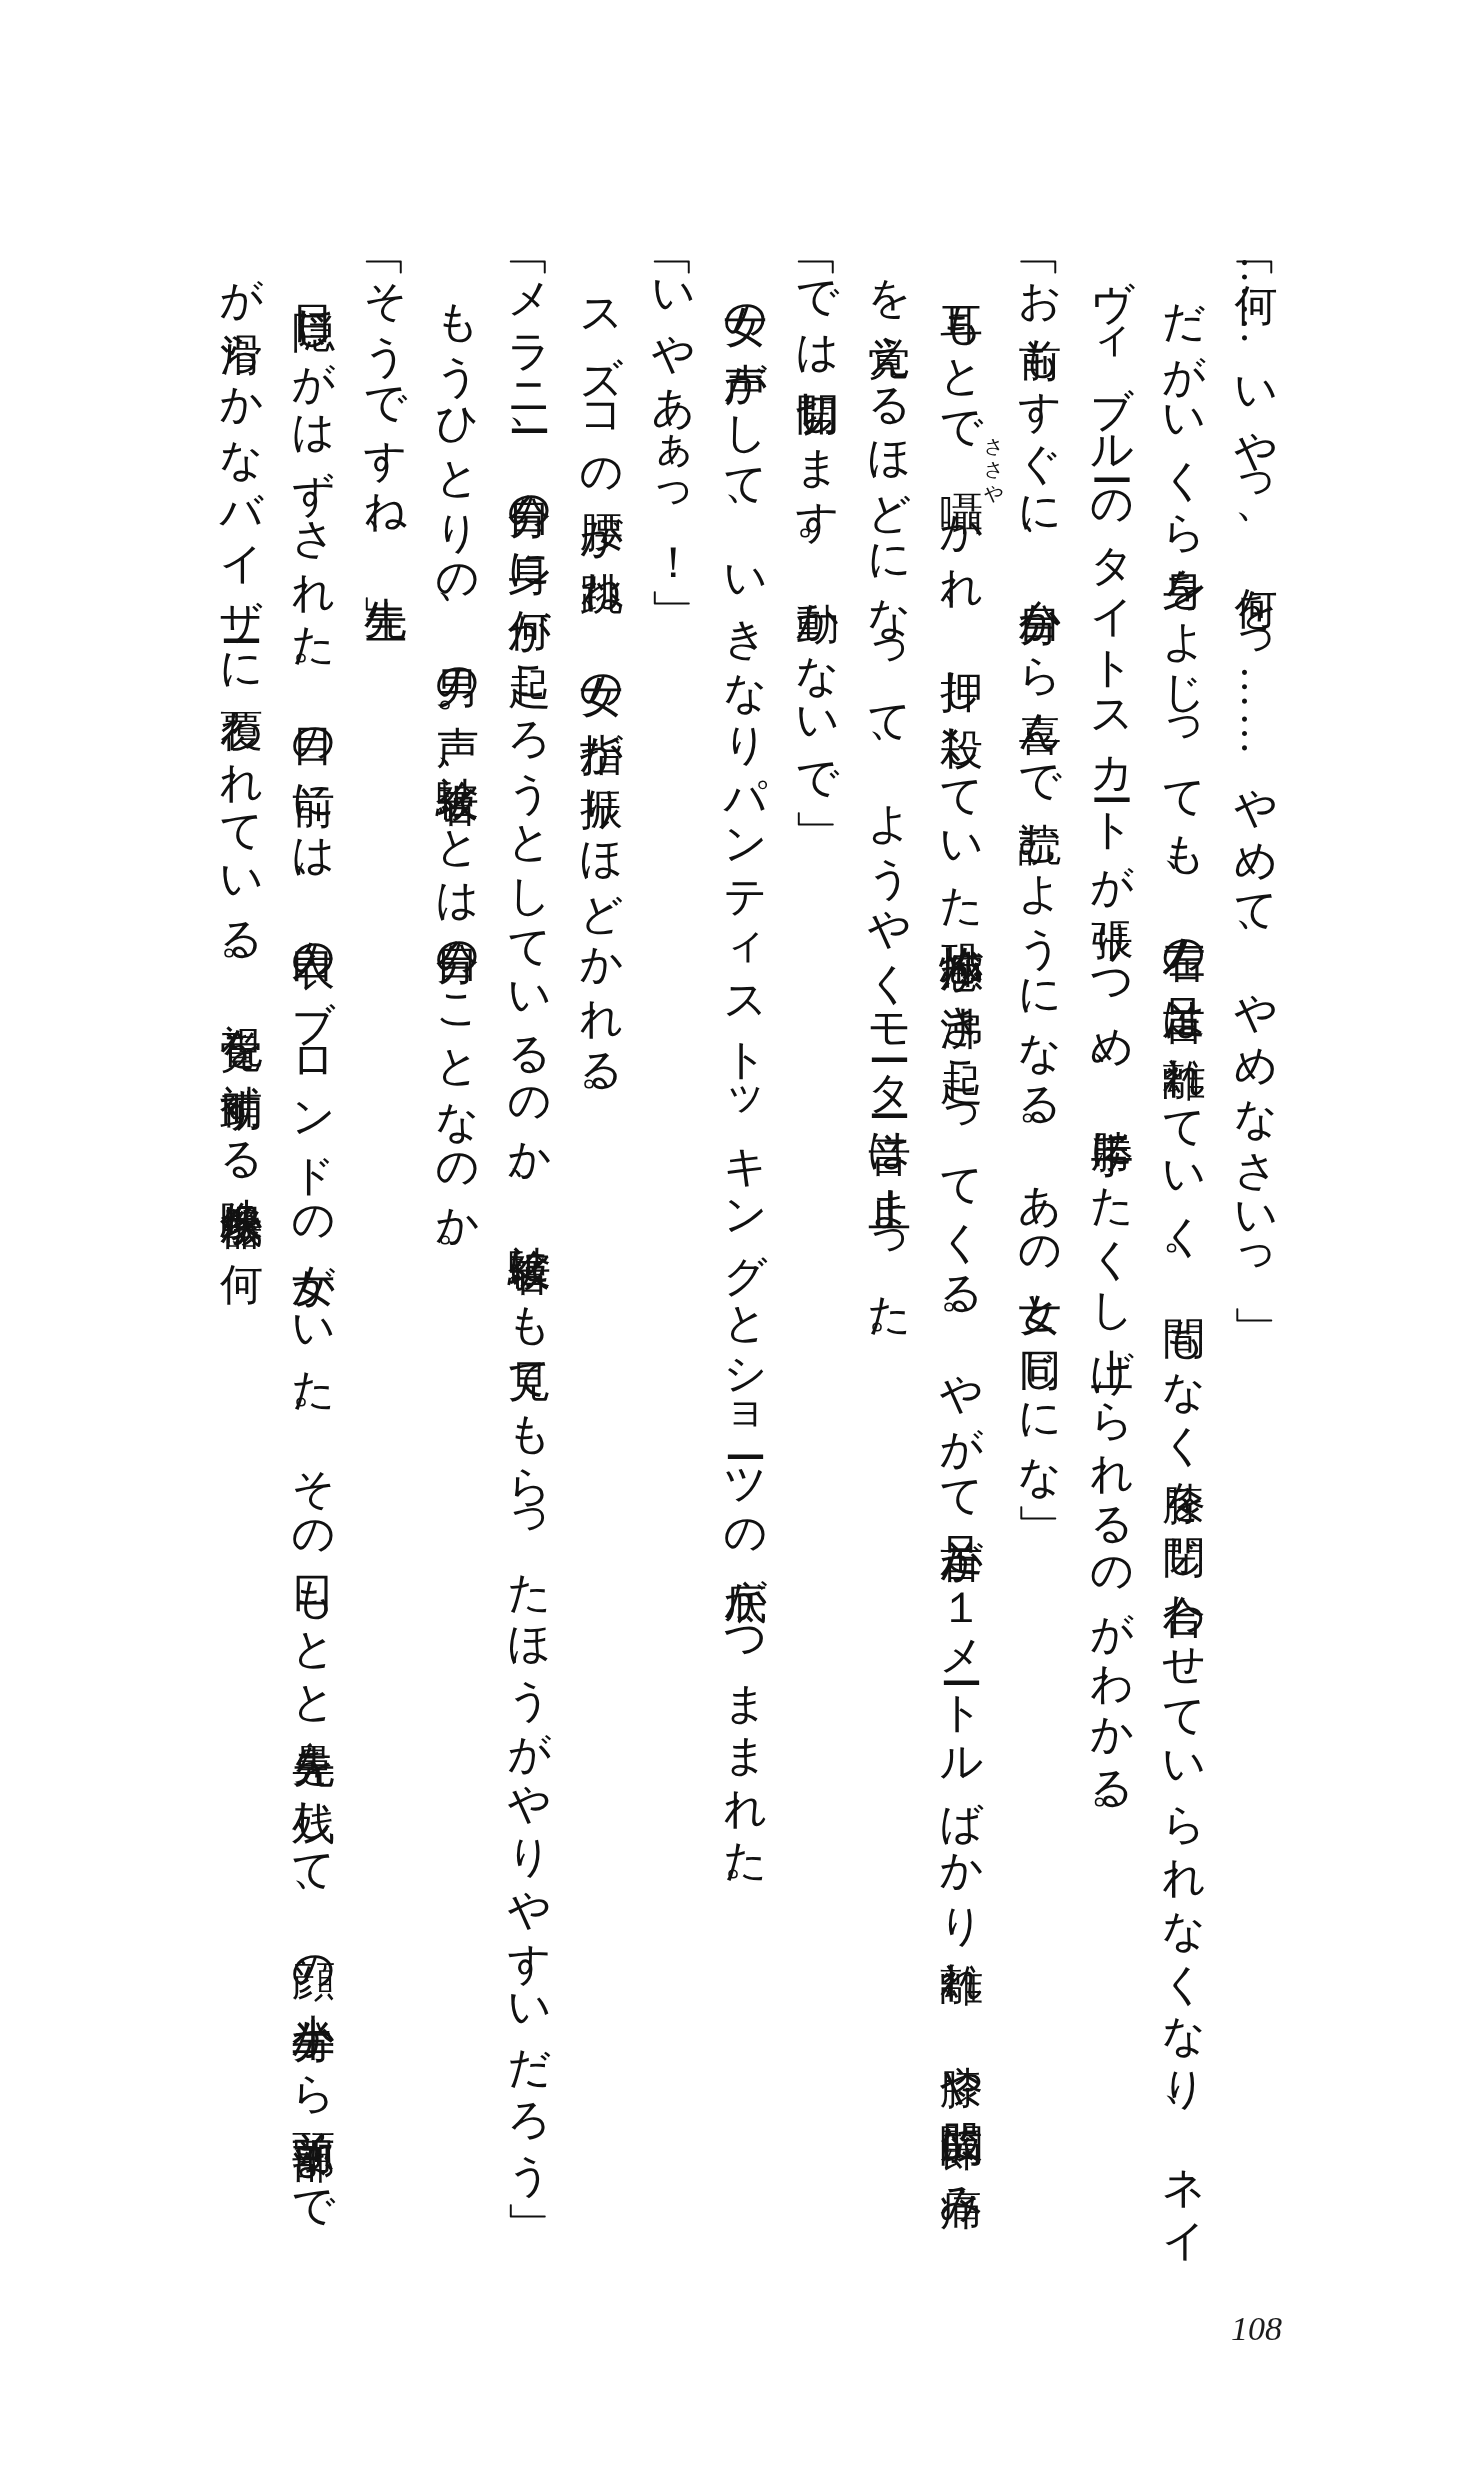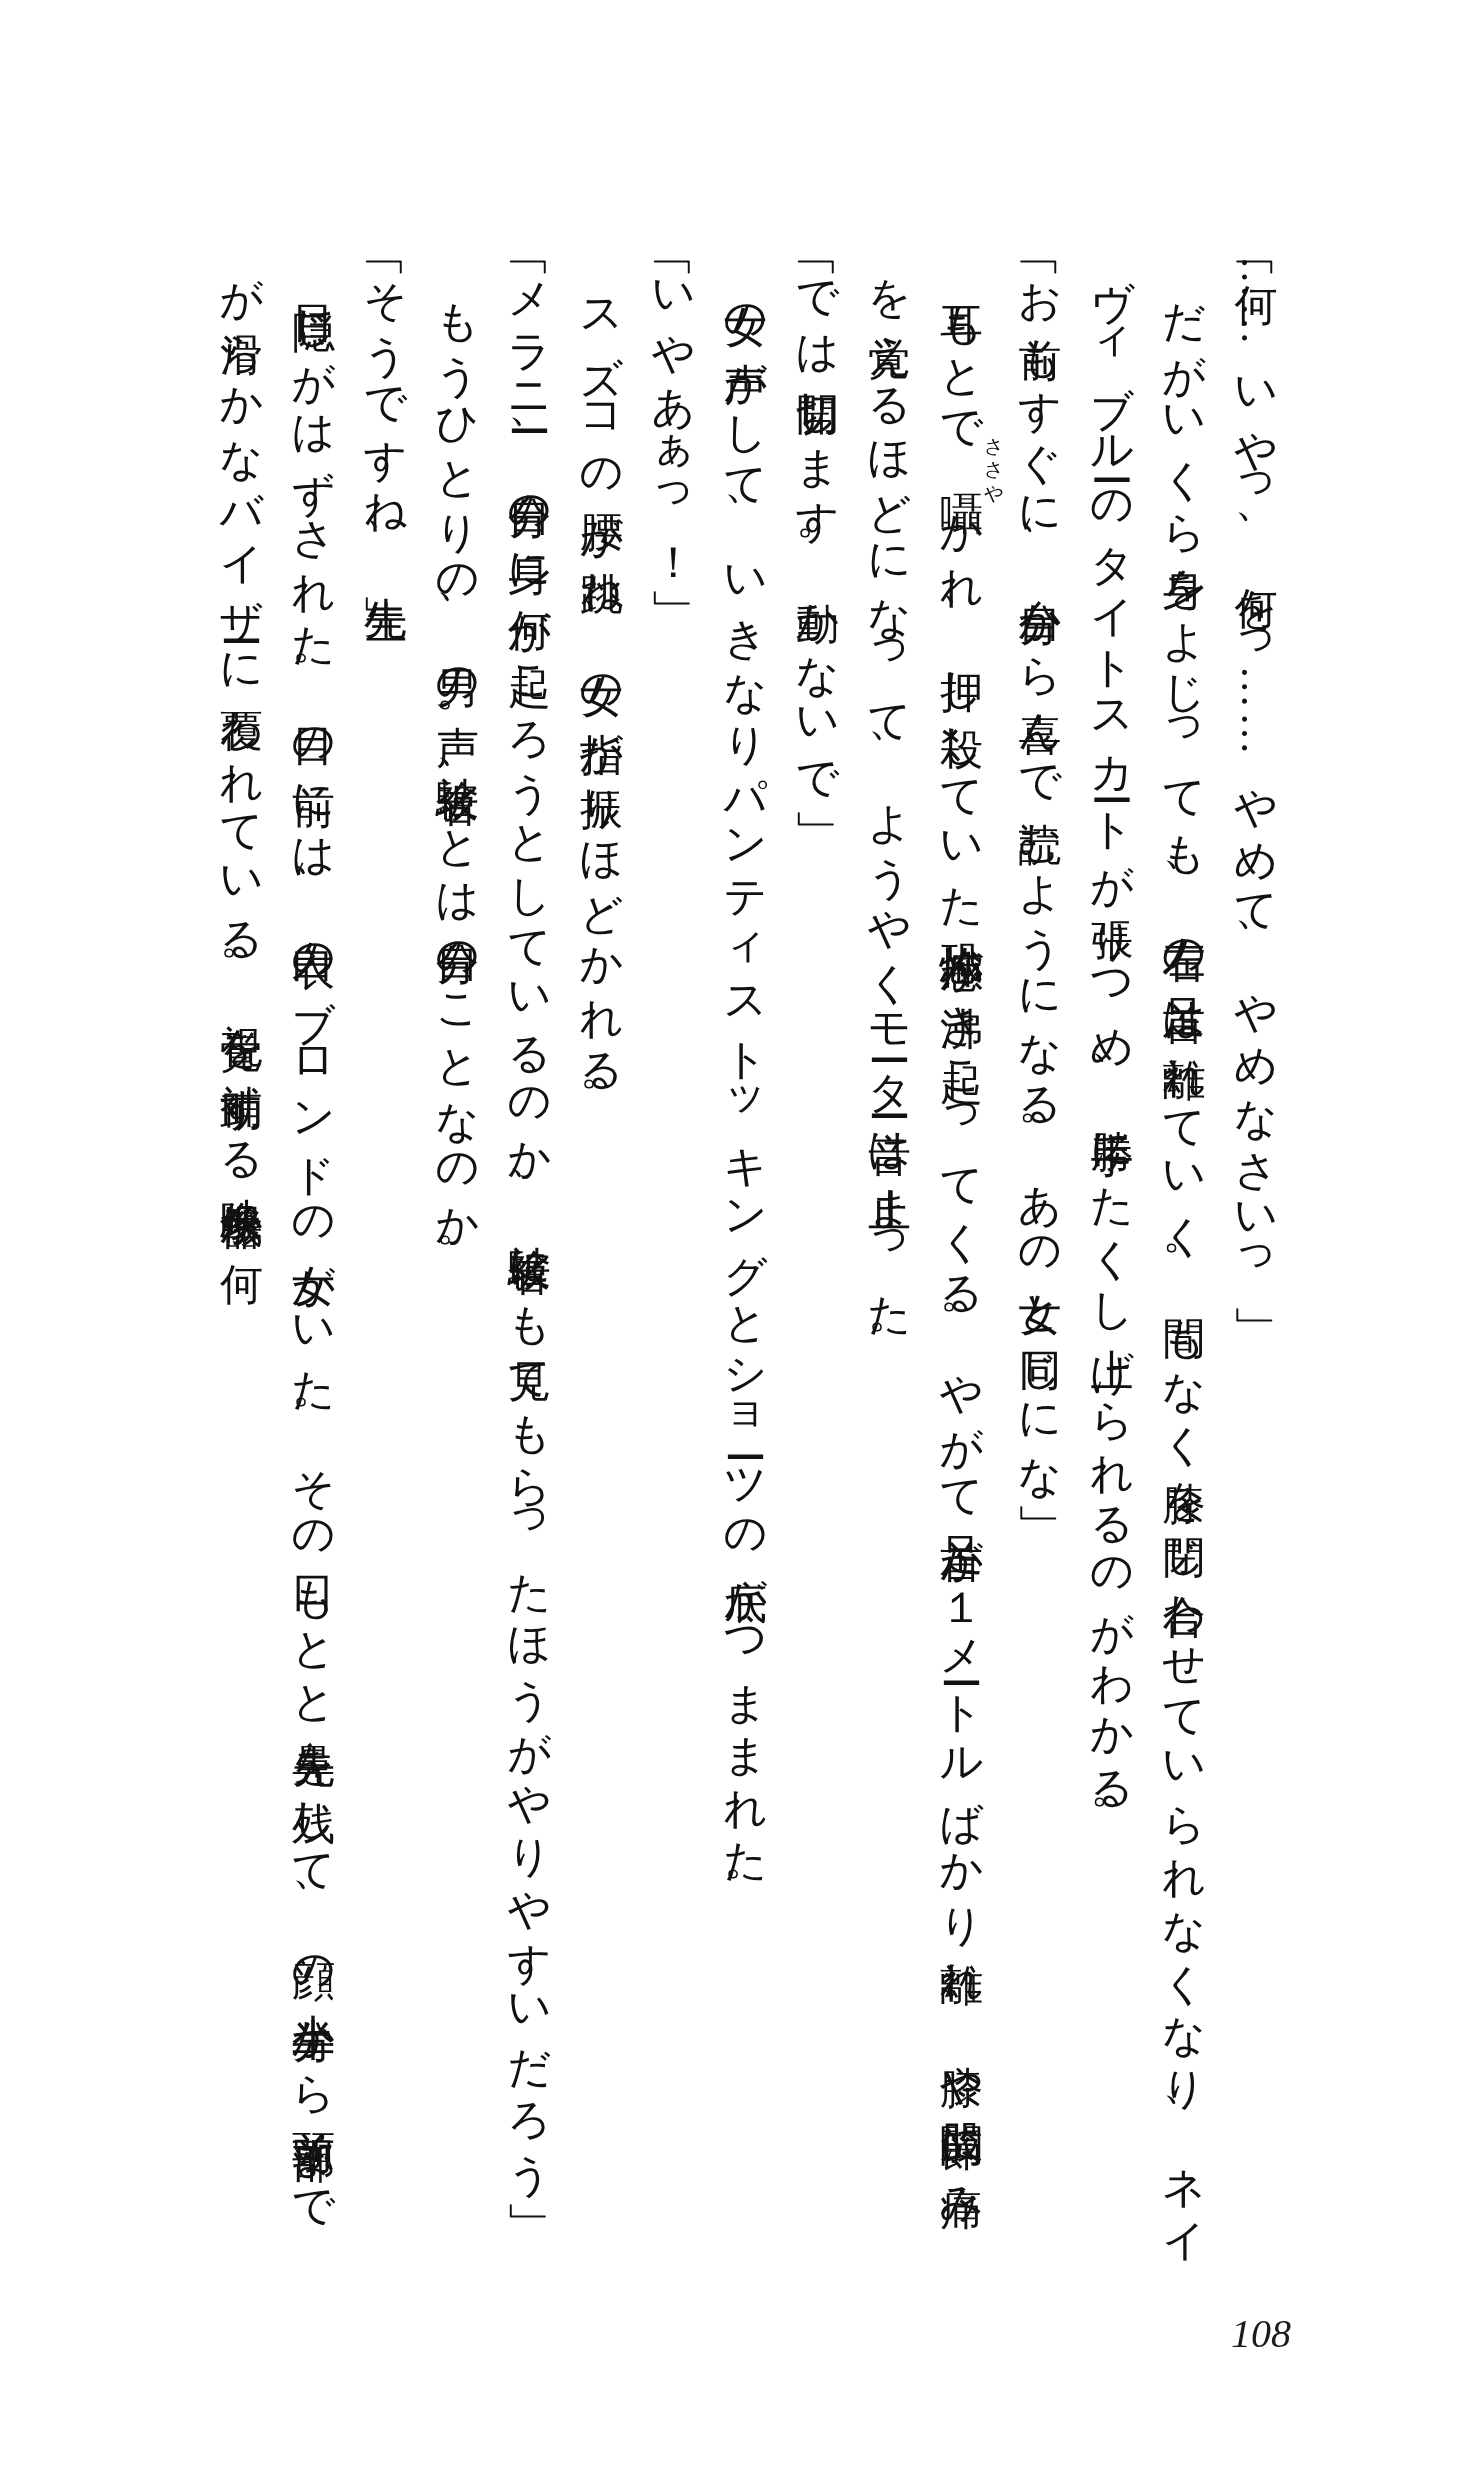--- a/index.html
+++ b/index.html
@@ -45,21 +45,21 @@
     font-size: 19.4px;
     letter-spacing: 0.9px;
     font-family: "Liberation Serif", "DejaVu Serif", serif;
   }
   .page-number {
     position: absolute;
     left: 1231px;
     top: 2310px;
     font-family: "Liberation Serif", "DejaVu Serif", serif;
     font-style: italic;
-    font-size: 40px;
+    font-size: 34px;
     color: #1c1c1c;
   }
 </style>
 </head>
 <body>
 
 <div class="book-page">
 
   <div class="text-block">
     <p class="dialogue">「何……いやっ、何をっ……やめて、やめなさいっ」</p>

